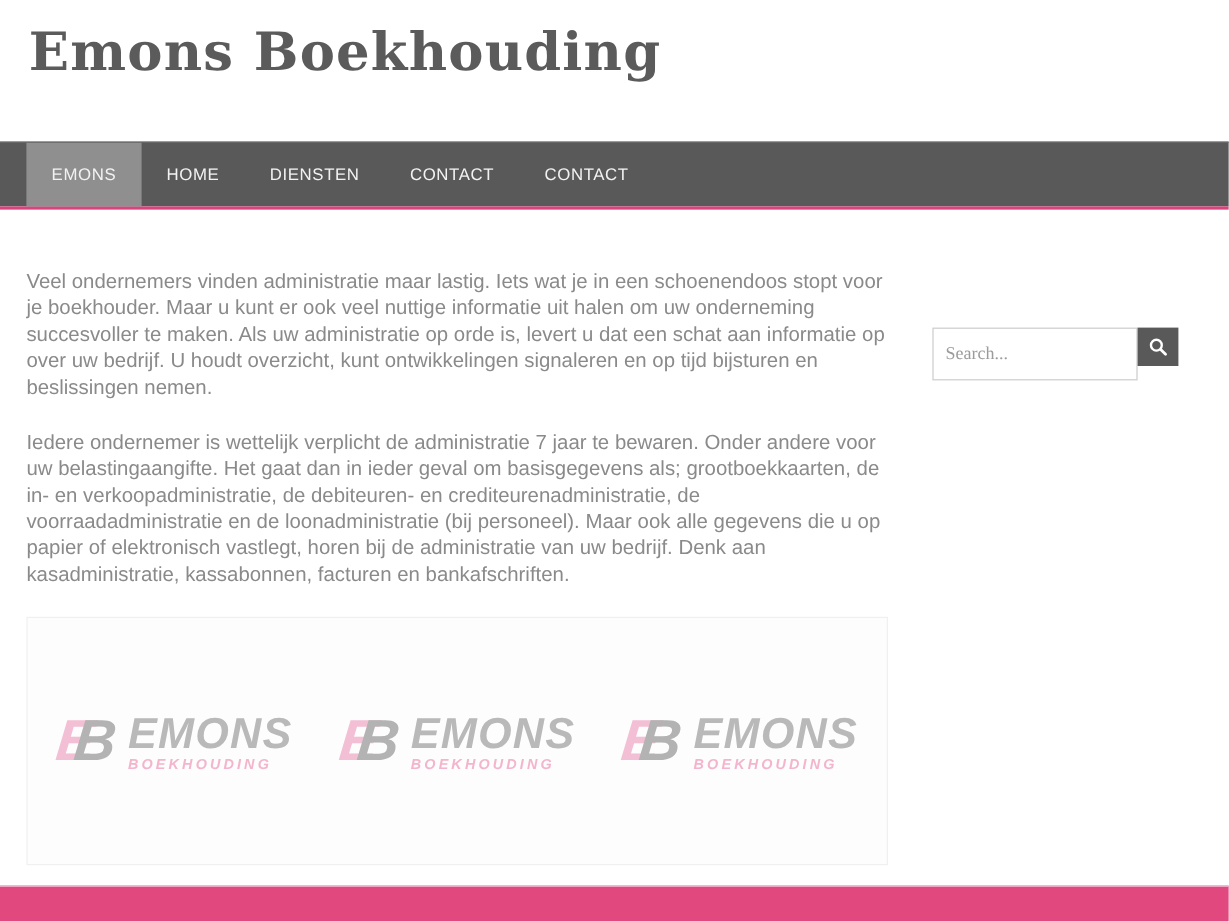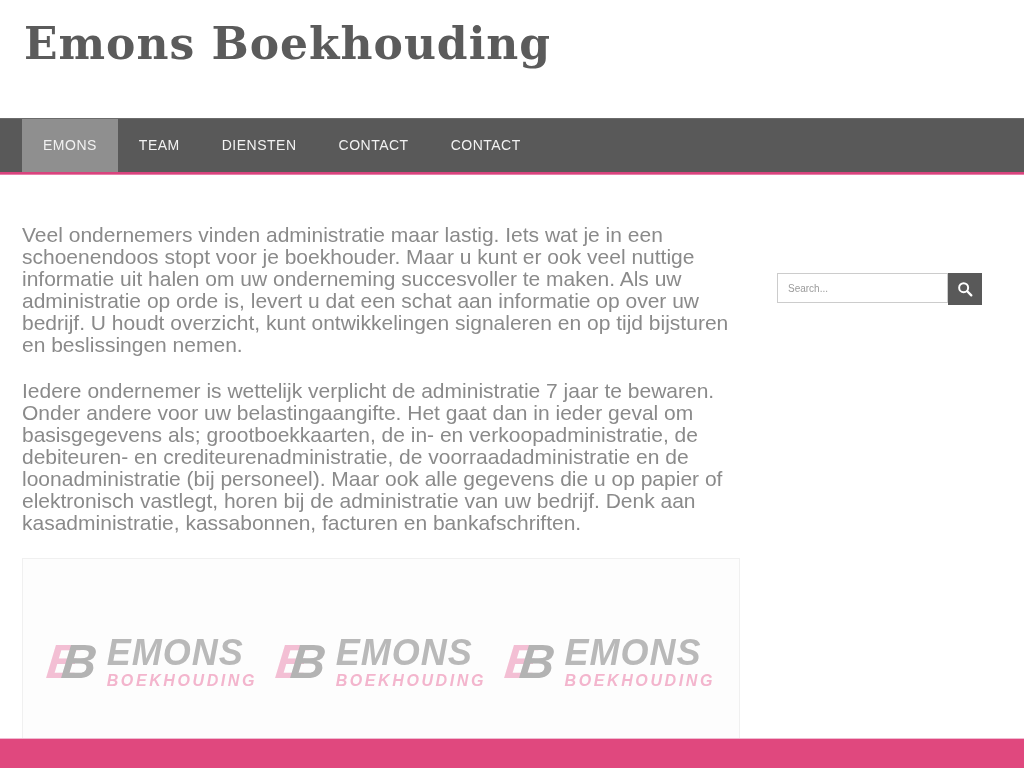--- a/index.html
+++ b/index.html
@@ -65,42 +65,42 @@
   }
   .main-nav li.active { background: var(--active-gray); }
 
   
   .page-main { position: relative; width: 100%; }
   .content {
     margin: 49px 0 0 22px;
     width: 717px;
   }
   .content p {
-    font-size: 21px;
+    font-size: 17px;
     line-height: 22px;
     color: var(--text-gray);
     margin-bottom: 24px;
   }
 
   
   .search-form {
     position: absolute;
     left: 777px;
     top: 49px; 
     display: flex;
   }
   .search-input {
     width: 171px;
-    height: 30px;
+    height: 44px;
     border: 1px solid #cccccc;
     padding: 0 10px;
-    font-size: 10px;
+    font-size: 15px;
     color: #666;
     outline: none;
-    font-family: Liberation Sans, sans-serif;
+    font-family: Liberation Serif, serif;
   }
   .search-input::placeholder { color: #9b9b9b; }
   .search-button {
     width: 34px;
     height: 32px;
     background: var(--nav-gray);
     border: none;
     cursor: pointer;
     display: flex;
     align-items: center;
@@ -137,21 +137,21 @@
   .logo-words { margin-left: 10px; }
   .logo-name {
     font-size: 36px;
     font-weight: bold;
     font-style: italic;
     color: var(--logo-gray);
     letter-spacing: 1px;
     line-height: 1;
   }
   .logo-subname {
-    font-size: 16px;
+    font-size: 12px;
     font-weight: bold;
     font-style: italic;
     color: #f2aec8;
     letter-spacing: 2.6px;
     margin-top: 2px;
     line-height: 1;
   }
 
   
   .footer-bar {
@@ -167,21 +167,21 @@
 </head>
 <body>
 
 <header class="site-header">
   <div class="site-title">Emons Boekhouding</div>
 </header>
 
 <nav class="main-nav">
   <ul>
     <li class="active">EMONS</li>
-    <li>TEAM</li>
+    <li>HOME</li>
     <li>DIENSTEN</li>
     <li>CONTACT</li>
     <li>CONTACT</li>
   </ul>
 </nav>
 <div class="nav-accent"></div>
 
 <main class="page-main">
 
   <form class="search-form">

